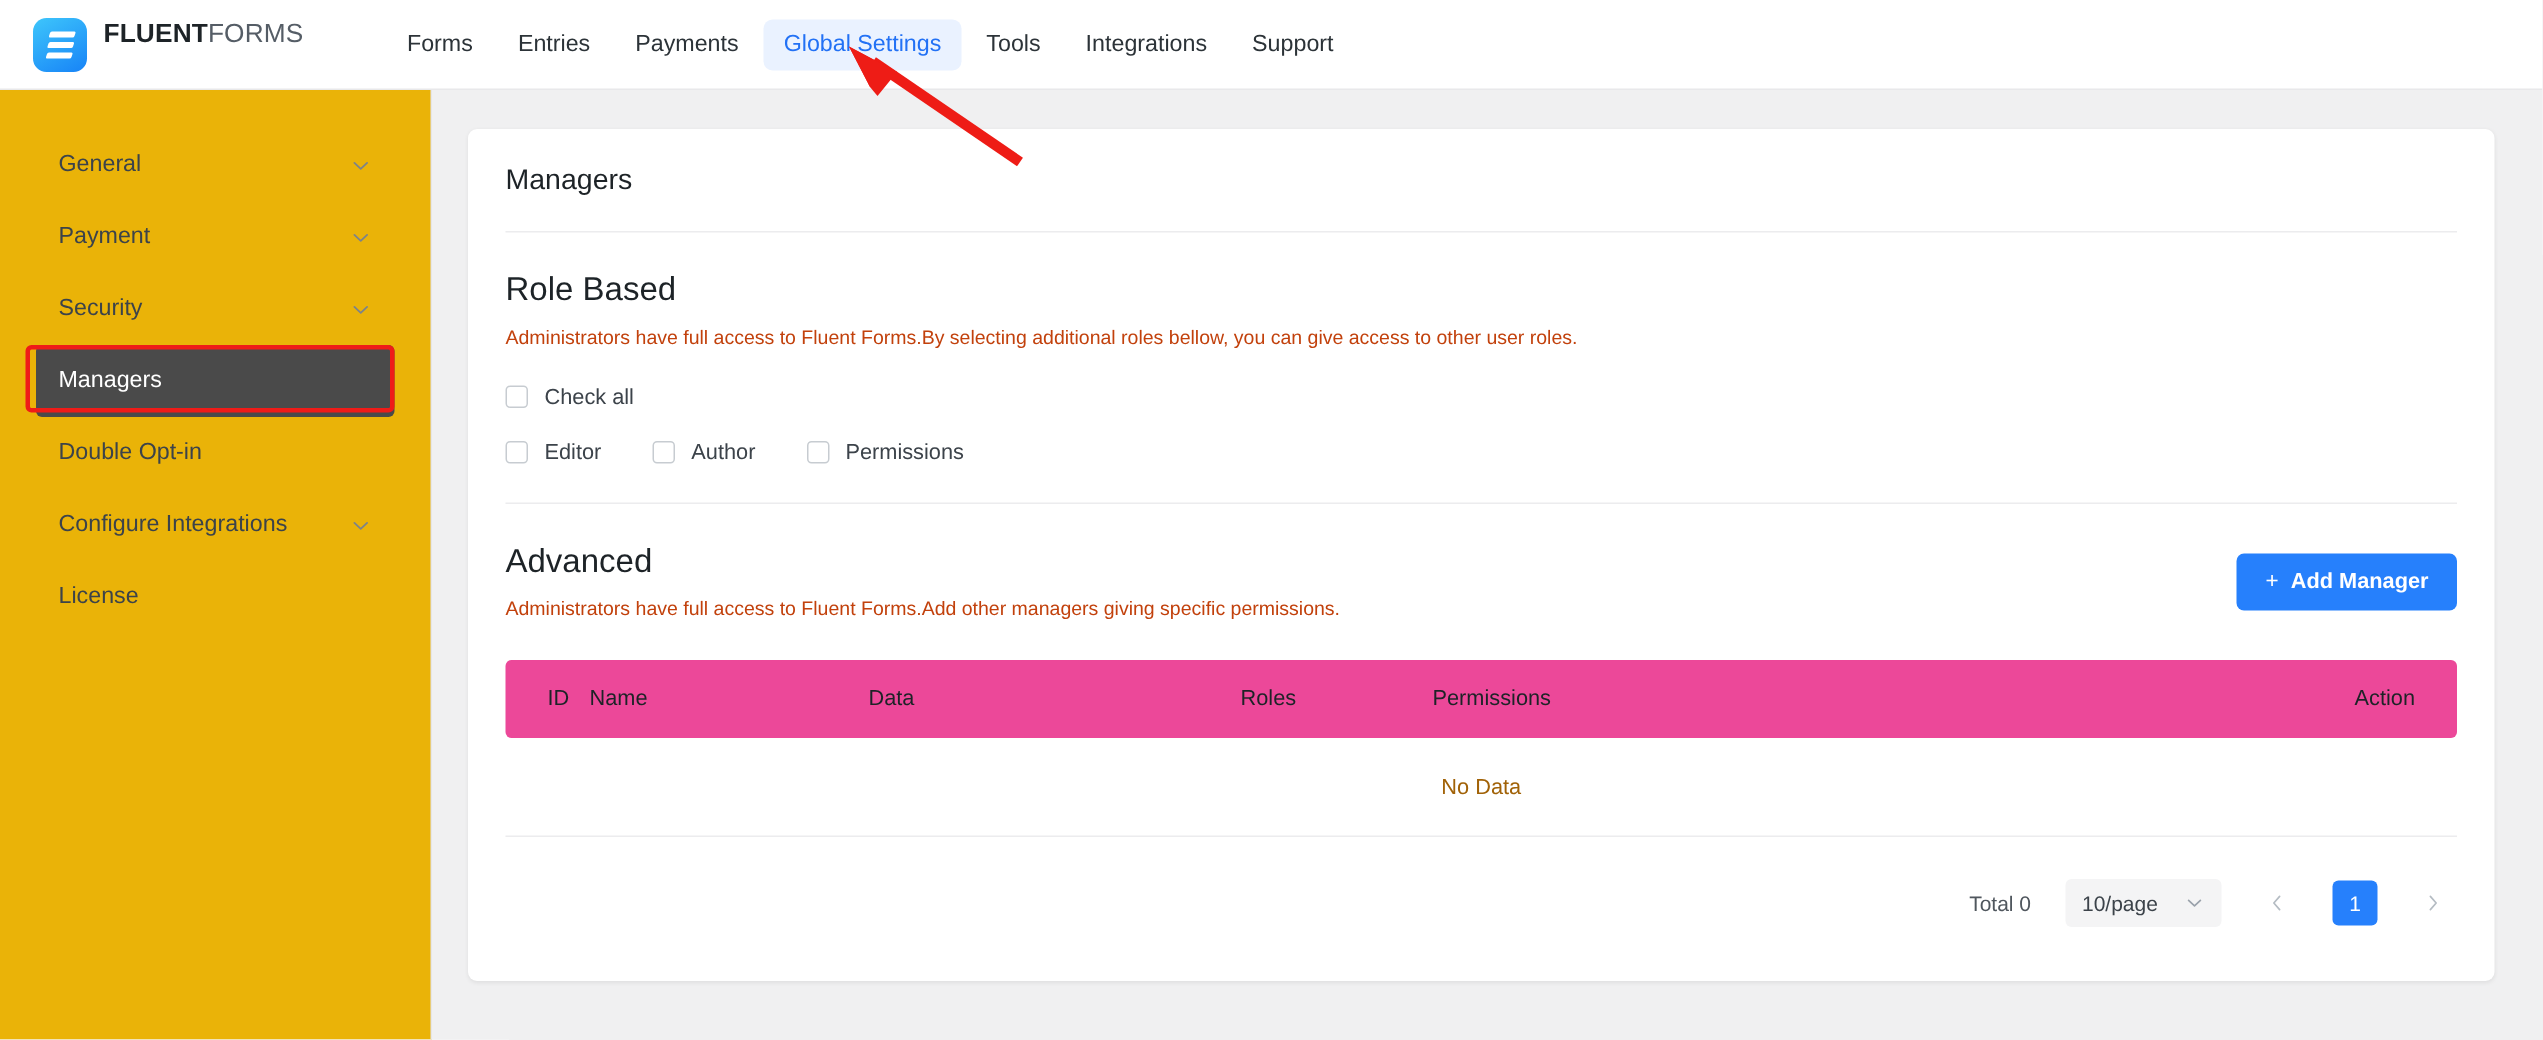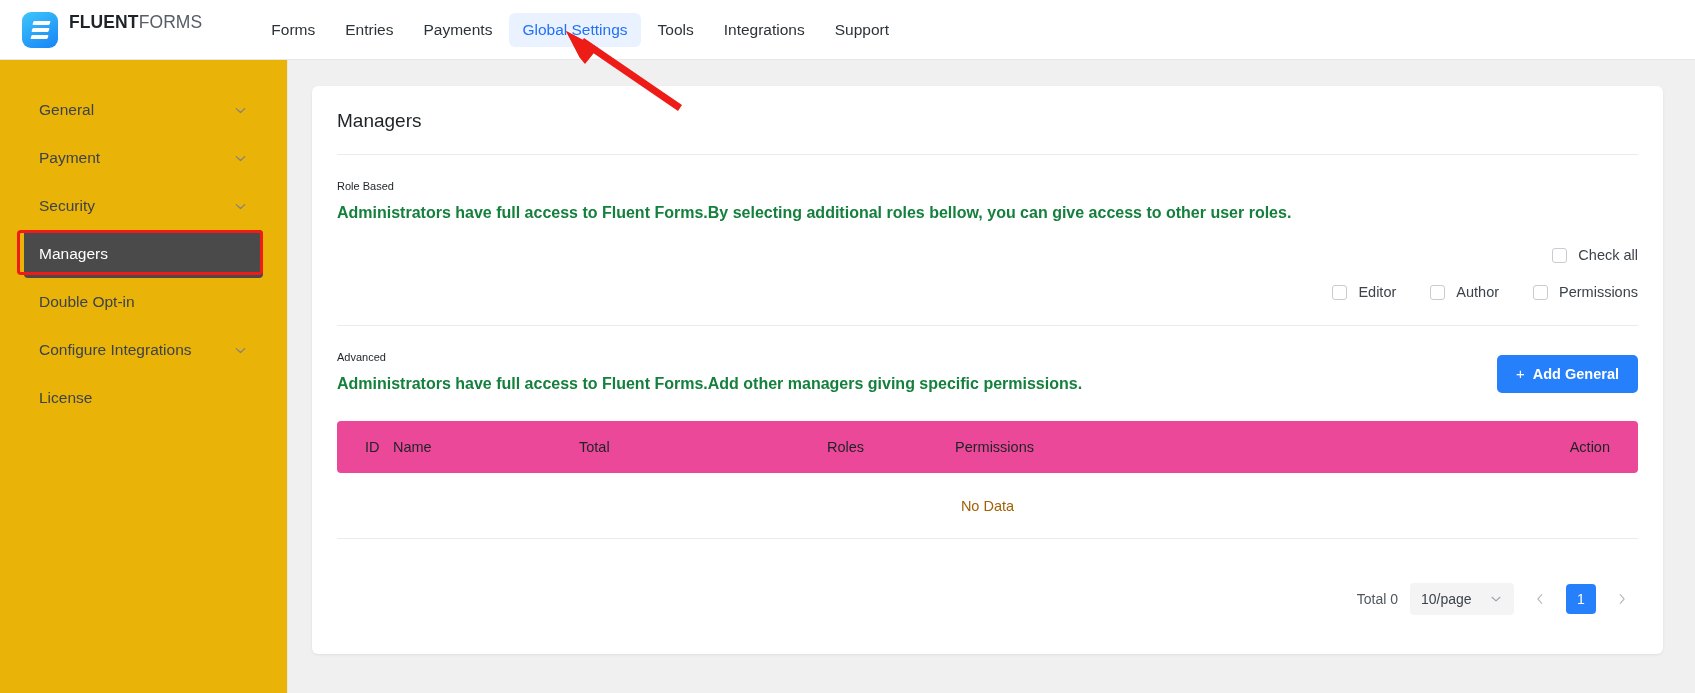--- a/index.html
+++ b/index.html
@@ -72,24 +72,24 @@
     background: #fff; border-radius: 6px; height: 568px;
     box-shadow: 0 1px 3px rgba(0,0,0,.07);
     padding: 0 25px;
   }
   .panel-title {
     font-size: 19px; color: #1d2327; font-weight: 400;
     padding: 24px 0 22px 0; border-bottom: 1px solid #ececee;
   }
   .sect { padding-top: 25px; }
   .sect-head { display: flex; justify-content: space-between; align-items: center; }
-  .sect-title { font-size: 11px; color: #1d2327; margin-bottom: 9px; }
-  .sect-desc { font-size: 16px; color: #15803d; line-height: 1.5; font-weight: bold; }
-
-  .checkrow { display: flex; align-items: center; gap: 34px; justify-content: flex-end; }
+  .sect-title { font-size: 22px; color: #1d2327; margin-bottom: 9px; }
+  .sect-desc { font-size: 13px; color: #c2410c; line-height: 1.5; }
+
+  .checkrow { display: flex; align-items: center; gap: 34px; }
   .checkrow.first { margin-top: 22px; }
   .checkrow.second { margin-top: 21px; }
   .checkitem { display: flex; align-items: center; gap: 11px; cursor: pointer; }
   .cbox {
     width: 15px; height: 15px; border: 1px solid #c7ccd1;
     border-radius: 3px; background: #fff; flex: none;
   }
   .clabel { font-size: 14.5px; color: #3c434a; }
 
   .divider { border-top: 1px solid #ececee; margin-top: 25px; }
@@ -116,21 +116,21 @@
   .c-perm { flex: 1; }
   .c-act  { width: 90px; text-align: right; padding-right: 28px; }
   .nodata {
     height: 66px; display: flex; align-items: center; justify-content: center;
     font-size: 14.5px; color: #a16207; border-bottom: 1px solid #ececee;
   }
 
   
   .pager {
     display: flex; align-items: center; justify-content: flex-end;
-    gap: 12px; margin-top: 44px; padding-right: 2px;
+    gap: 23px; margin-top: 28px; padding-right: 2px;
   }
   .total { font-size: 14px; color: #50575e; }
   .pgsize {
     background: #f4f4f5; border-radius: 4px; height: 32px; width: 104px;
     display: flex; align-items: center; justify-content: space-between;
     padding: 0 11px; font-size: 14px; color: #3c434a; cursor: pointer;
   }
   .pgsize .chev { color: #9aa2ab; display: flex; }
   .pgnav {
     width: 28px; height: 30px; display: flex; align-items: center;
@@ -257,29 +257,29 @@
         <div class="divider"></div>
 
         <div class="sect">
           <div class="sect-head">
             <div>
               <div class="sect-title">Advanced</div>
               <div class="sect-desc">Administrators have full access to Fluent Forms.Add other managers giving specific permissions.</div>
             </div>
             <button class="btn-add">
               <span class="plus">+</span>
-              <span>Add General</span>
+              <span>Add Manager</span>
             </button>
           </div>
 
           <div class="table">
             <div class="thead">
               <div class="th c-id">ID</div>
               <div class="th c-name">Name</div>
-              <div class="th c-mail">Total</div>
+              <div class="th c-mail">Data</div>
               <div class="th c-role">Roles</div>
               <div class="th c-perm">Permissions</div>
               <div class="th c-act">Action</div>
             </div>
             <div class="nodata">No Data</div>
           </div>
 
           <div class="pager">
             <div class="total">Total 0</div>
             <div class="pgsize">

